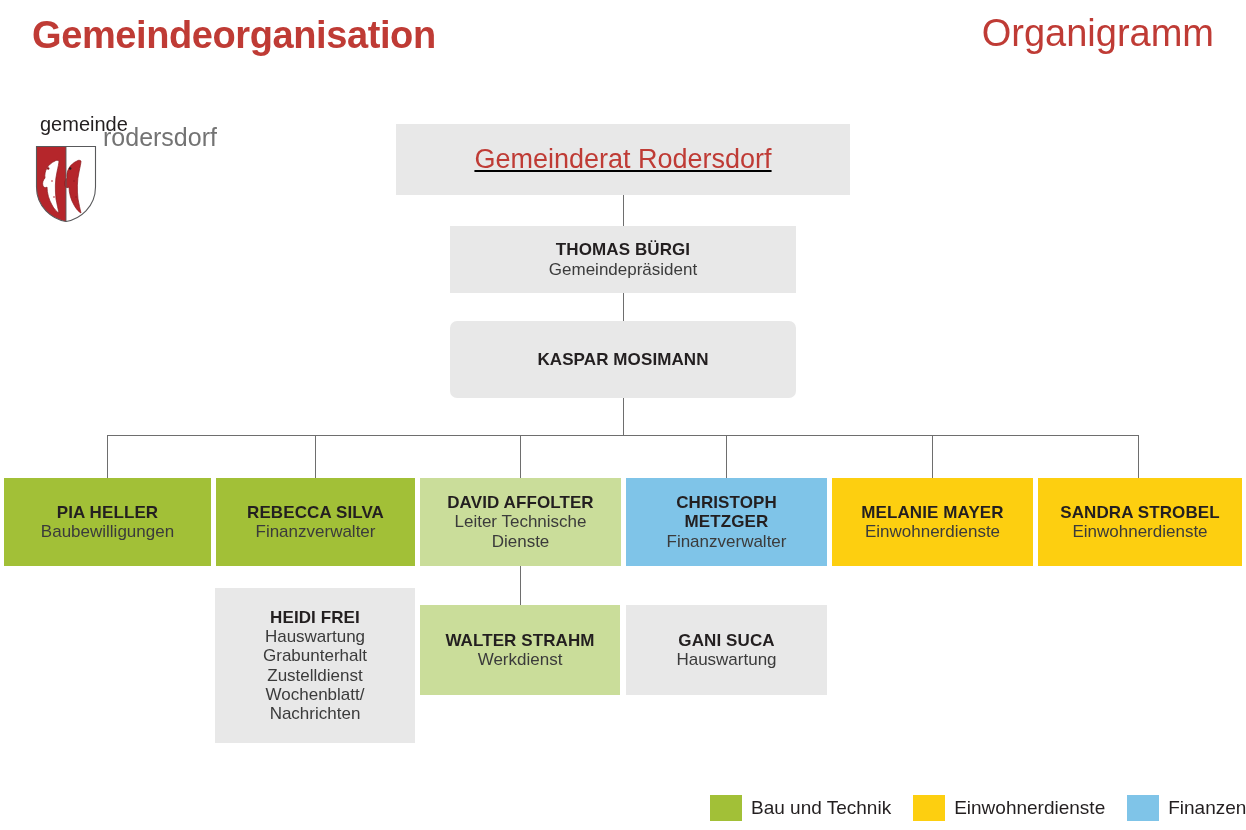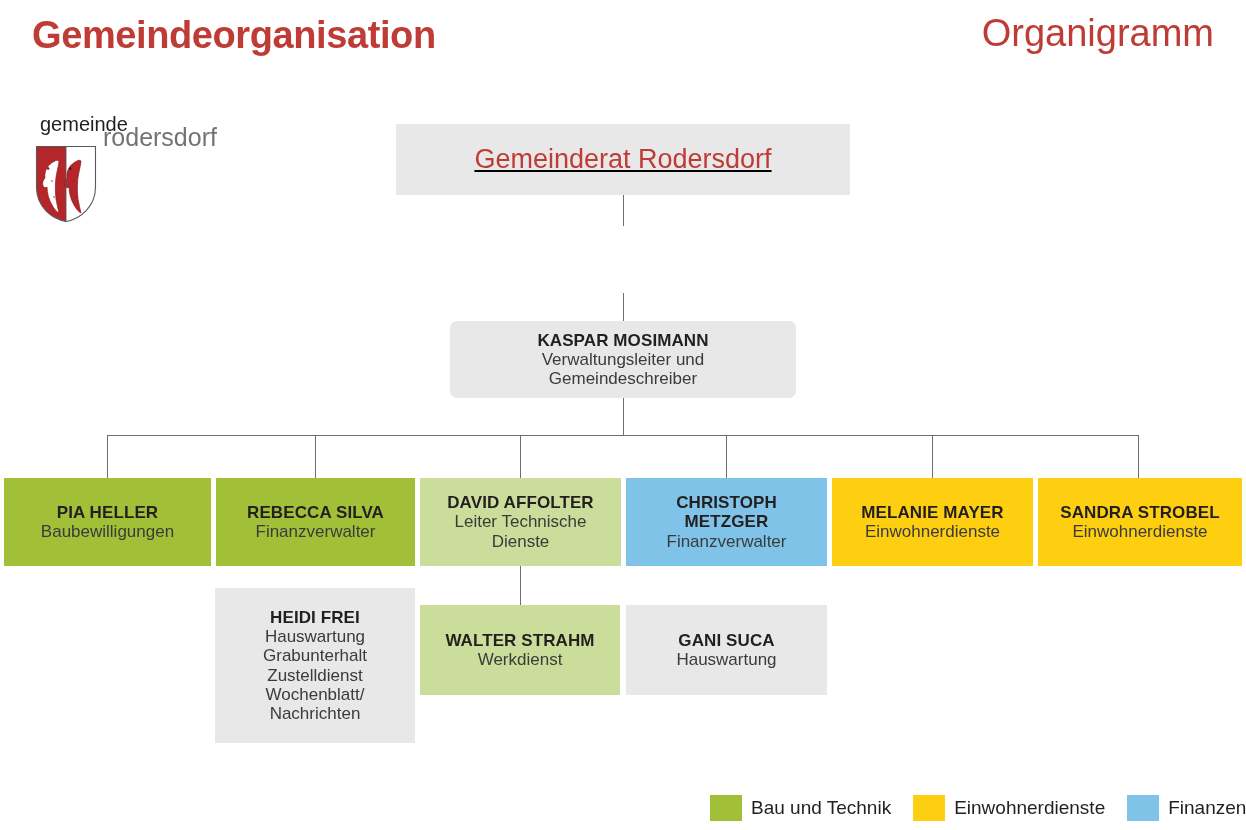--- a/index.html
+++ b/index.html
@@ -213,25 +213,27 @@
   <div class="conn conn-v" style="left:726px; top:435px; height:43px;"></div>
   <div class="conn conn-v" style="left:932px; top:435px; height:43px;"></div>
   <div class="conn conn-v" style="left:1138px; top:435px; height:43px;"></div>
 
   <div class="conn conn-v" style="left:520px; top:566px; height:40px;"></div>
 
   <div class="node root c-grey" style="left:396px; top:124px; width:454px; height:71px;text-decoration:underline;">
     <div class="rt">Gemeinderat Rodersdorf</div>
   </div>
 
+  <div class="node c-grey" style="left:450px; top:226px; width:346px; height:67px;">
+    <div class="nm">THOMAS BÜRGI</div>
+    <div class="rl">Gemeindepräsident</div>
+  </div>
 
   <div class="node c-grey" style="left:450px; top:321px; width:346px; height:77px;border-radius:7px;">
     <div class="nm">KASPAR MOSIMANN</div>
-    <div class="rl">Verwaltungsleiter und
-Gemeindeschreiber</div>
   </div>
 
   <div class="node c-green" style="left:4px; top:478px; width:207px; height:88px;">
     <div class="nm">PIA HELLER</div>
     <div class="rl">Baubewilligungen</div>
   </div>
 
   <div class="node c-green" style="left:216px; top:478px; width:199px; height:88px;">
     <div class="nm">REBECCA SILVA</div>
     <div class="rl">Finanzverwalter</div>

